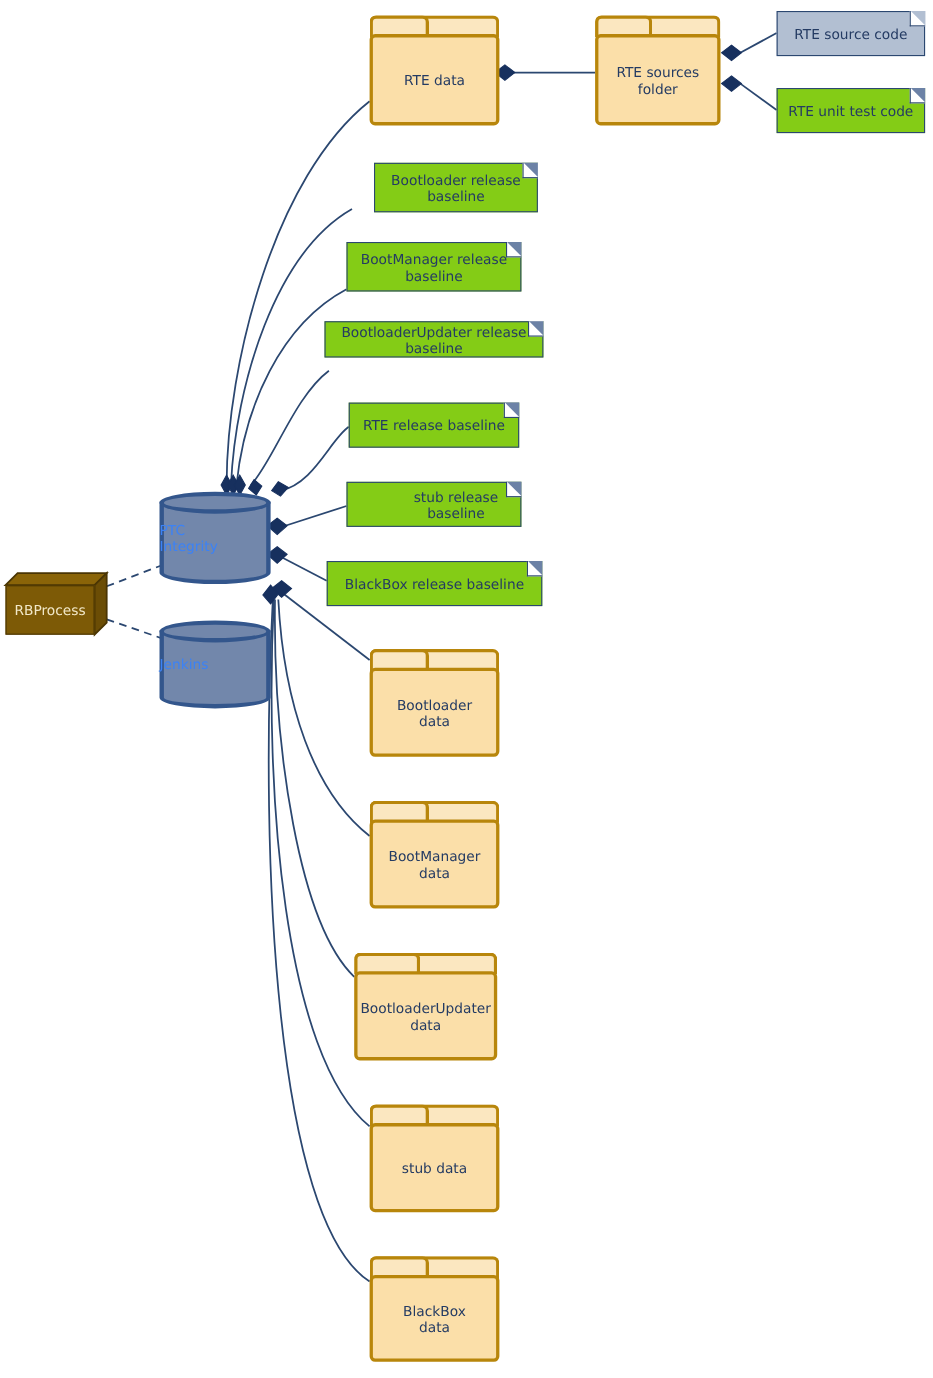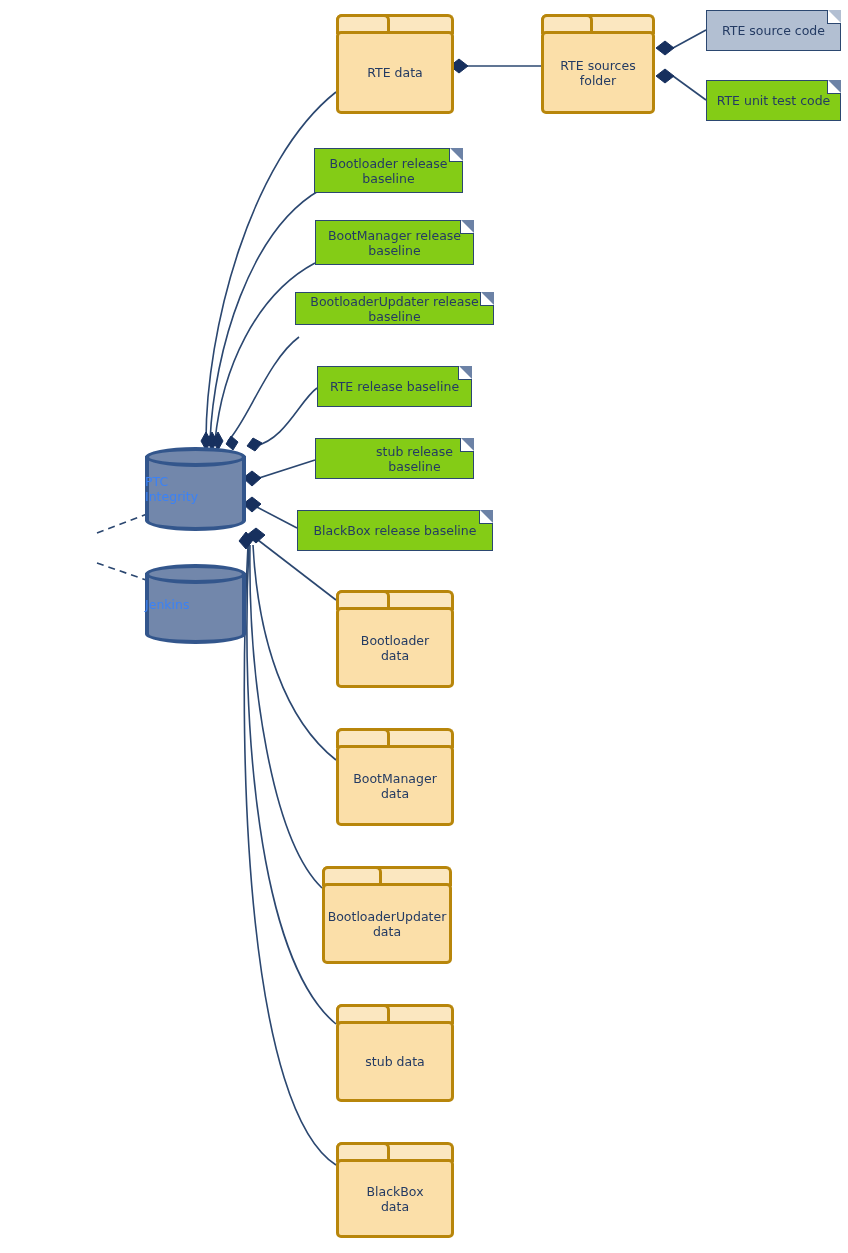--- a/index.html
+++ b/index.html
@@ -195,21 +195,21 @@
   </div>
 
   <div class="artifact" style="left:706px;top:80px;width:135px;height:41px;">
     <div class="albl">
       <span>RTE unit test code</span>
     </div>
     <div class="fold"></div>
     <div class="fold2"></div>
   </div>
 
-  <div class="artifact" style="left:314px;top:148px;width:149px;height:45px;">
+  <div class="artifact" style="left:340px;top:148px;width:149px;height:45px;">
     <div class="albl">
       <span>Bootloader release</span><br>
       <span>baseline</span>
     </div>
     <div class="fold"></div>
     <div class="fold2"></div>
   </div>
 
   <div class="artifact" style="left:315px;top:220px;width:159px;height:45px;">
     <div class="albl">
@@ -263,14 +263,25 @@
   </div>
 
   <div class="db" style="left:145px;top:564px;width:101px;height:80px;">
     <div class="barrel"></div>
     <div class="top"></div>
     <div class="dblbl">
       <span>Jenkins</span>
     </div>
   </div>
 
+  <div class="node" style="left:5px;top:521px;width:92px;height:56px;">
+    <svg class="nodesvg" viewBox="0 0 92 56">
+      <polygon points="0,11 11,0 92,0 81,11" fill="#8a6408" stroke="#4a3503" stroke-width="1.6"></polygon>
+      <polygon points="81,11 92,0 92,45 81,56" fill="#6b4d05" stroke="#4a3503" stroke-width="1.6"></polygon>
+    </svg>
+    <div class="face">
+      <div class="nlbl">
+        <span>RBProcess</span>
+      </div>
+    </div>
+  </div>
 
 </div>
 
 </body></html>

